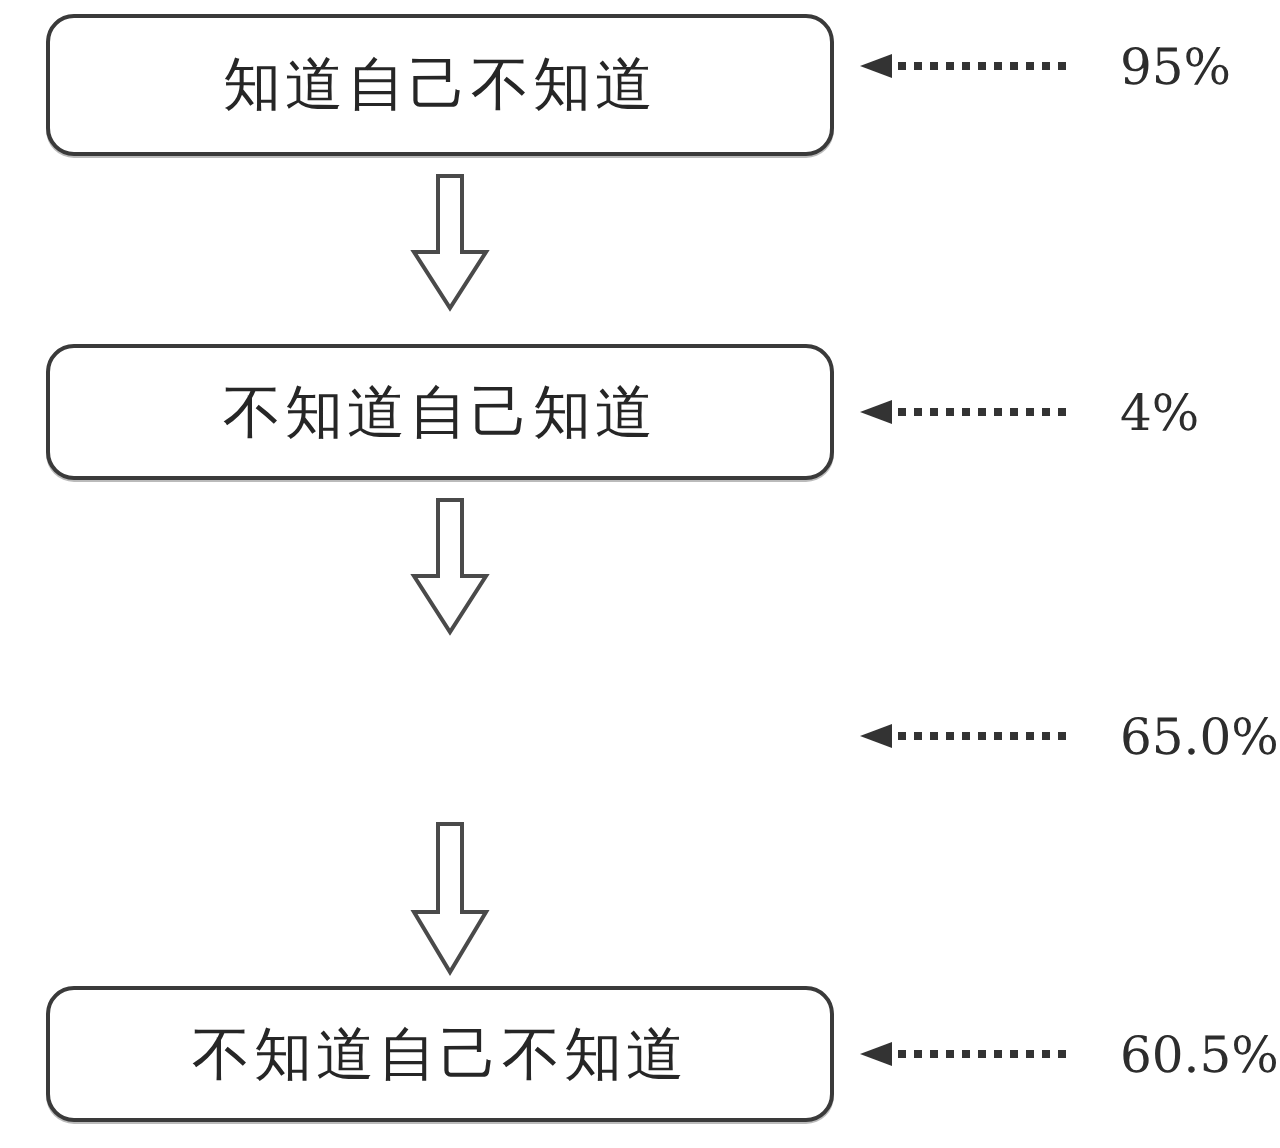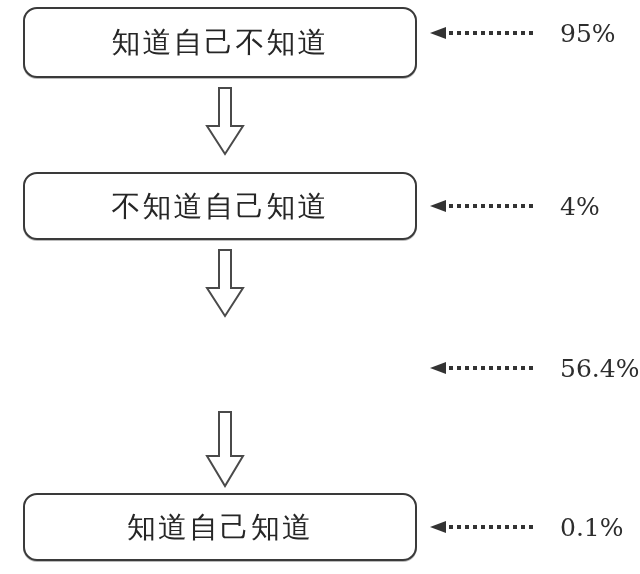--- a/index.html
+++ b/index.html
@@ -166,48 +166,48 @@
           <rect x="43" y="5" width="4" height="4"></rect>
           <rect x="51" y="5" width="4" height="4"></rect>
           <rect x="59" y="5" width="4" height="4"></rect>
           <rect x="67" y="5" width="4" height="4"></rect>
           <rect x="75" y="5" width="4" height="4"></rect>
           <rect x="83" y="5" width="4" height="4"></rect>
           <rect x="91" y="5" width="4" height="4"></rect>
           <rect x="99" y="5" width="4" height="4"></rect>
         </g>
       </svg>
-      <span class="callout-value">56.4%</span>
+      <span class="callout-value">65.0%</span>
     </div>
   </div>
 
   <div class="connector" style="top:410px; height:78px;">
     <svg viewBox="0 0 40 78" preserveAspectRatio="none" xmlns="http://www.w3.org/2000/svg">
       <polygon points="14,2 26,2 26,46 38,46 20,76 2,46 14,46" fill="#ffffff" stroke="#4a4a4a" stroke-width="2" stroke-linejoin="miter"></polygon>
     </svg>
   </div>
 
   <div class="stage-row" style="top:482px; height:86px;">
     <div class="stage-box" style="top:11px; height:68px;">
-      <span class="stage-label">知道自己知道</span>
+      <span class="stage-label">不知道自己不知道</span>
     </div>
     <div class="callout" style="top:32px;">
       <svg class="callout-arrow" viewBox="0 0 112 14" xmlns="http://www.w3.org/2000/svg">
         <polygon points="0,7 16,1 16,13" fill="#333333"></polygon>
         <g fill="#333333">
           <rect x="19" y="5" width="4" height="4"></rect>
           <rect x="27" y="5" width="4" height="4"></rect>
           <rect x="35" y="5" width="4" height="4"></rect>
           <rect x="43" y="5" width="4" height="4"></rect>
           <rect x="51" y="5" width="4" height="4"></rect>
           <rect x="59" y="5" width="4" height="4"></rect>
           <rect x="67" y="5" width="4" height="4"></rect>
           <rect x="75" y="5" width="4" height="4"></rect>
           <rect x="83" y="5" width="4" height="4"></rect>
           <rect x="91" y="5" width="4" height="4"></rect>
           <rect x="99" y="5" width="4" height="4"></rect>
         </g>
       </svg>
-      <span class="callout-value">0.1%</span>
+      <span class="callout-value">60.5%</span>
     </div>
   </div>
 
 </div>
 
 </body></html>

